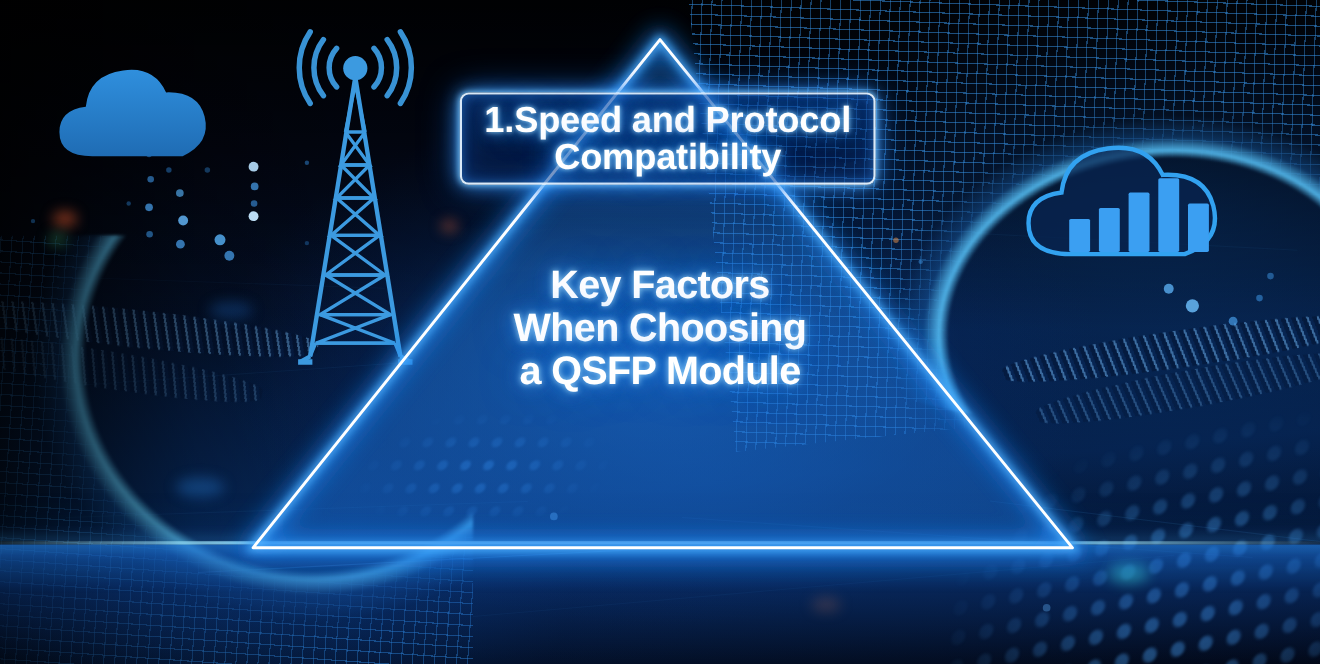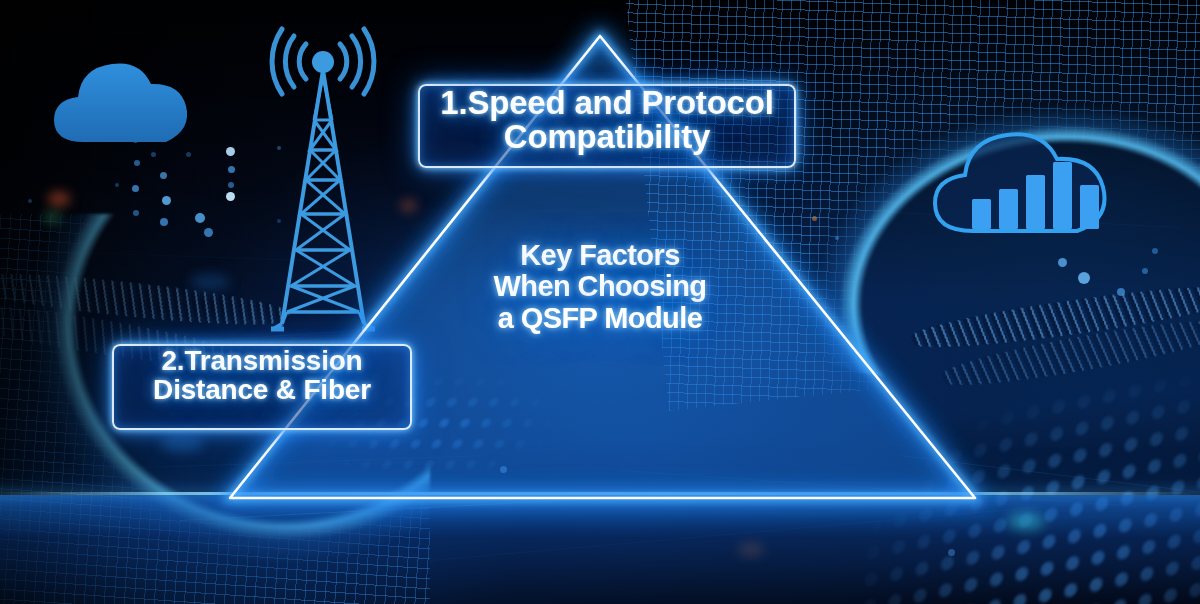--- a/index.html
+++ b/index.html
@@ -131,40 +131,40 @@
     position:absolute;
     border:2px solid rgba(225,242,255,.97);
     border-radius:8px;
     box-shadow:
       0 0 6px rgba(130,205,255,.95),
       0 0 16px rgba(60,160,255,.85),
       0 0 34px rgba(25,115,240,.6),
       inset 0 0 10px rgba(60,160,255,.45),
       inset 0 0 26px rgba(25,105,225,.35);
     background:linear-gradient(180deg, rgba(10,55,130,.52) 0%, rgba(8,42,105,.45) 100%);
-    display:flex;justify-content:center;
+    display:flex;align-items:center;justify-content:center;
     text-align:center;
     color:#ffffff;
     font-weight:700;
     line-height:1.04;
     letter-spacing:-.2px;
     text-shadow:0 0 5px rgba(160,220,255,.95), 0 0 13px rgba(60,165,255,.9), 0 0 28px rgba(25,115,240,.7);
     white-space:pre-line;
   }
   #box1{left:418px;top:84px;width:374px;height:80px;font-size:33px;}
   #box2{left:112px;top:344px;width:296px;height:82px;font-size:28px;}
   #box3{left:805px;top:344px;width:300px;height:82px;font-size:28px;}
 
   
   #center-title{
     position:absolute;left:390px;top:240px;width:420px;
     text-align:center;
     color:#ffffff;
     font-weight:700;
-    font-size:29px;
+    font-size:36px;
     line-height:1.08;
     letter-spacing:-.6px;
     white-space:pre-line;
     text-shadow:0 0 6px rgba(170,225,255,.9), 0 0 16px rgba(60,165,255,.85), 0 0 36px rgba(25,115,240,.65);
   }
 </style>
 </head>
 <body>
 
 <div id="stage">
@@ -308,22 +308,18 @@
     <polygon points="600,36 975,498 230,498" fill="url(#trifill)"></polygon>
     <polygon points="600,36 975,498 230,498" fill="none" stroke="#1f86f5" stroke-width="14" filter="url(#gblur)" opacity=".85"></polygon>
     <polygon points="600,36 975,498 230,498" fill="none" stroke="#4fb0ff" stroke-width="7" filter="url(#gblur2)" opacity=".95"></polygon>
     <polygon points="600,36 975,498 230,498" fill="none" stroke="#ffffff" stroke-width="2.6" stroke-linejoin="round"></polygon>
   </svg>
 
   <div class="nbox" id="box1">
     <span>1.Speed and Protocol
 Compatibility</span>
   </div>
-  <div class="nbox" id="box2">
-    <span>2.Transmission
-Distance &amp; Fiber</span>
-  </div>
 
   <div id="center-title">Key Factors
 When Choosing
 a QSFP Module</div>
 
 </div>
 
 </body></html>

